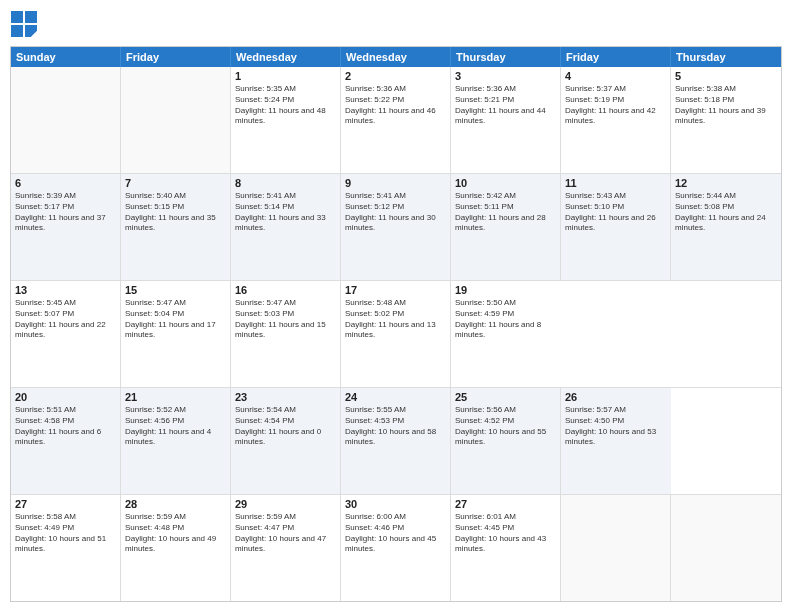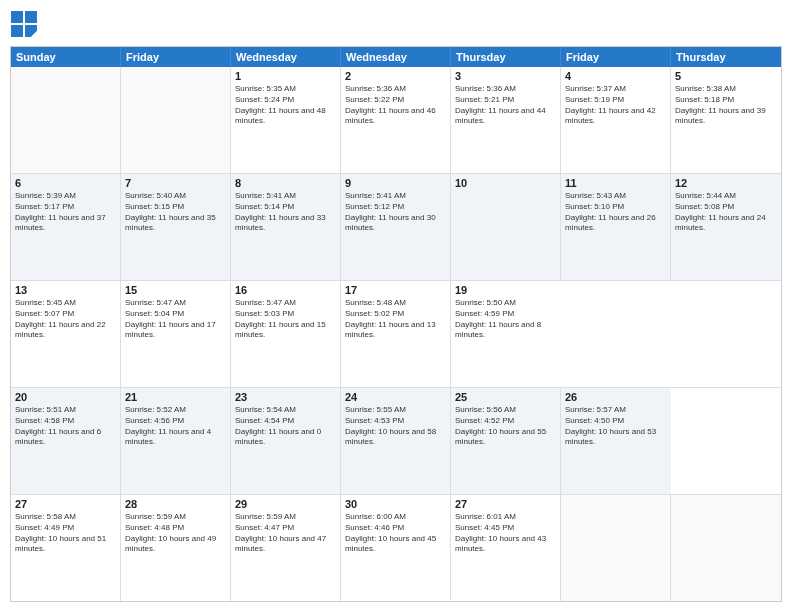--- a/index.html
+++ b/index.html
@@ -183,20 +183,21 @@
           <div class="cal-cell">
             <div class="day-num">8</div>
             <div class="cell-text">Sunrise: 5:41 AM<br>Sunset: 5:14 PM<br>Daylight: 11 hours and 33 minutes.</div>
           </div>
           <div class="cal-cell">
             <div class="day-num">9</div>
             <div class="cell-text">Sunrise: 5:41 AM<br>Sunset: 5:12 PM<br>Daylight: 11 hours and 30 minutes.</div>
           </div>
           <div class="cal-cell">
             <div class="day-num">10</div>
+            <div class="cell-text">Sunrise: 5:42 AM<br>Sunset: 5:11 PM<br>Daylight: 11 hours and 28 minutes.</div>
           </div>
           <div class="cal-cell">
             <div class="day-num">11</div>
             <div class="cell-text">Sunrise: 5:43 AM<br>Sunset: 5:10 PM<br>Daylight: 11 hours and 26 minutes.</div>
           </div>
           <div class="cal-cell">
             <div class="day-num">12</div>
             <div class="cell-text">Sunrise: 5:44 AM<br>Sunset: 5:08 PM<br>Daylight: 11 hours and 24 minutes.</div>
           </div>
         </div>

